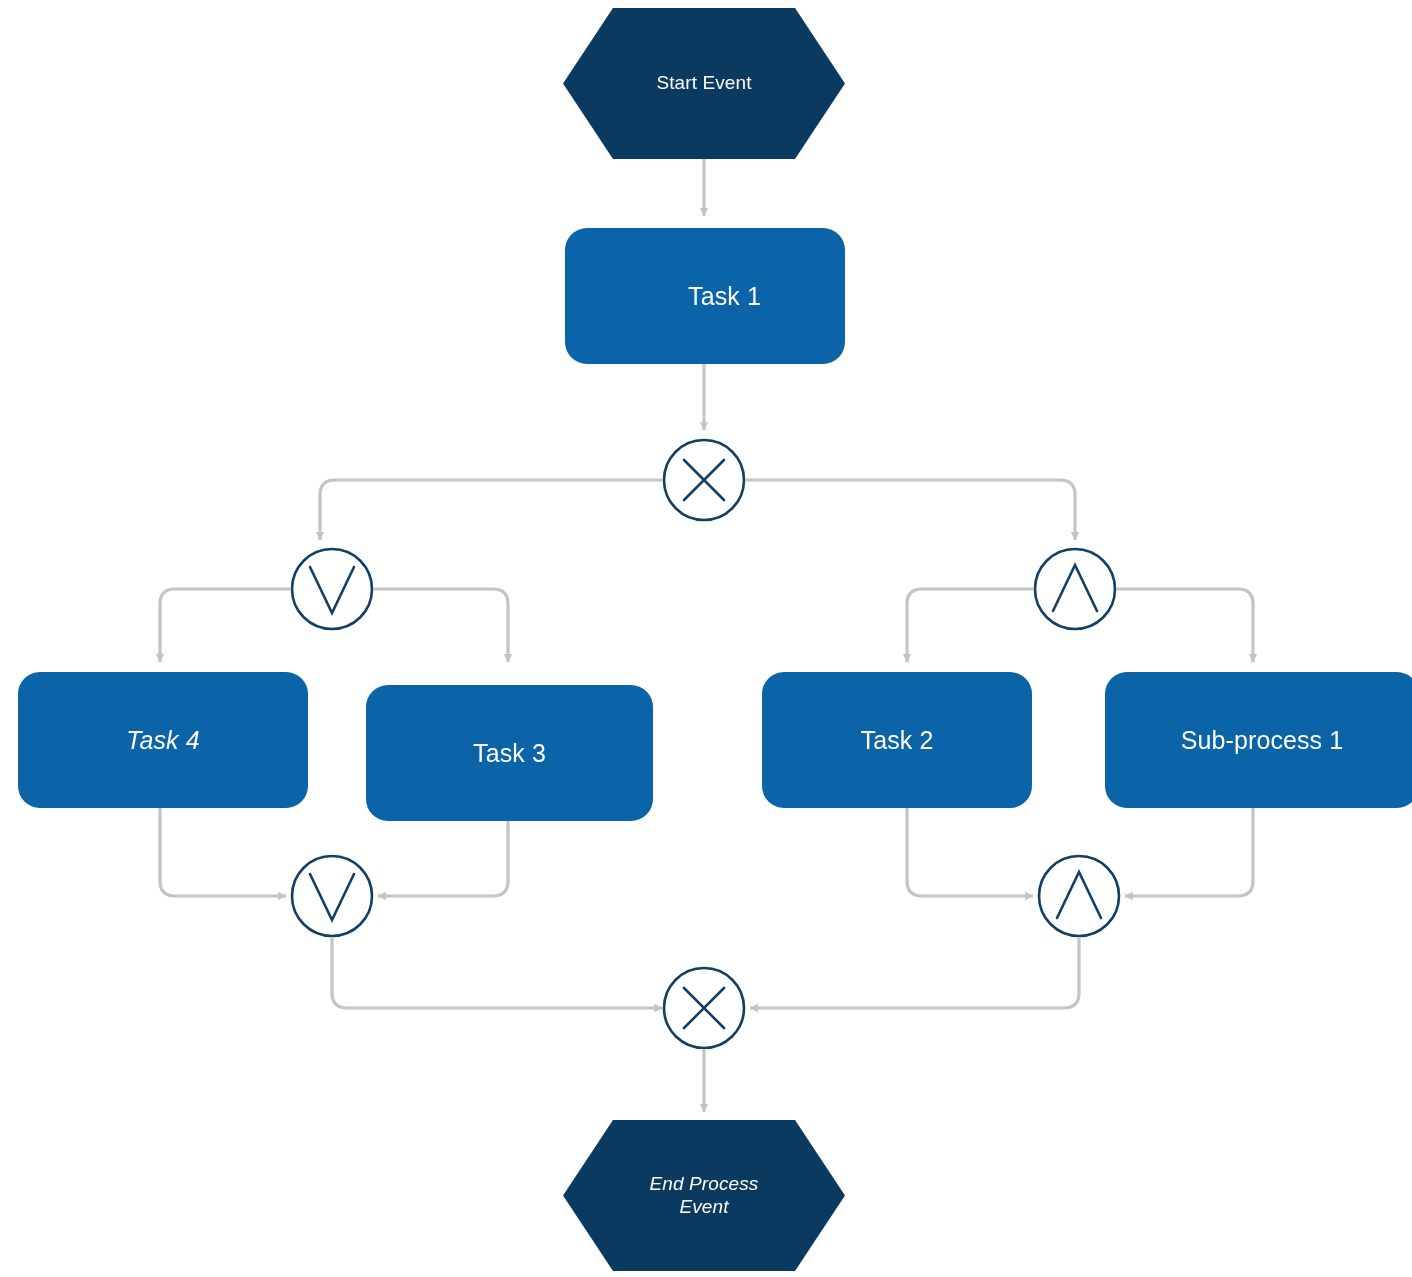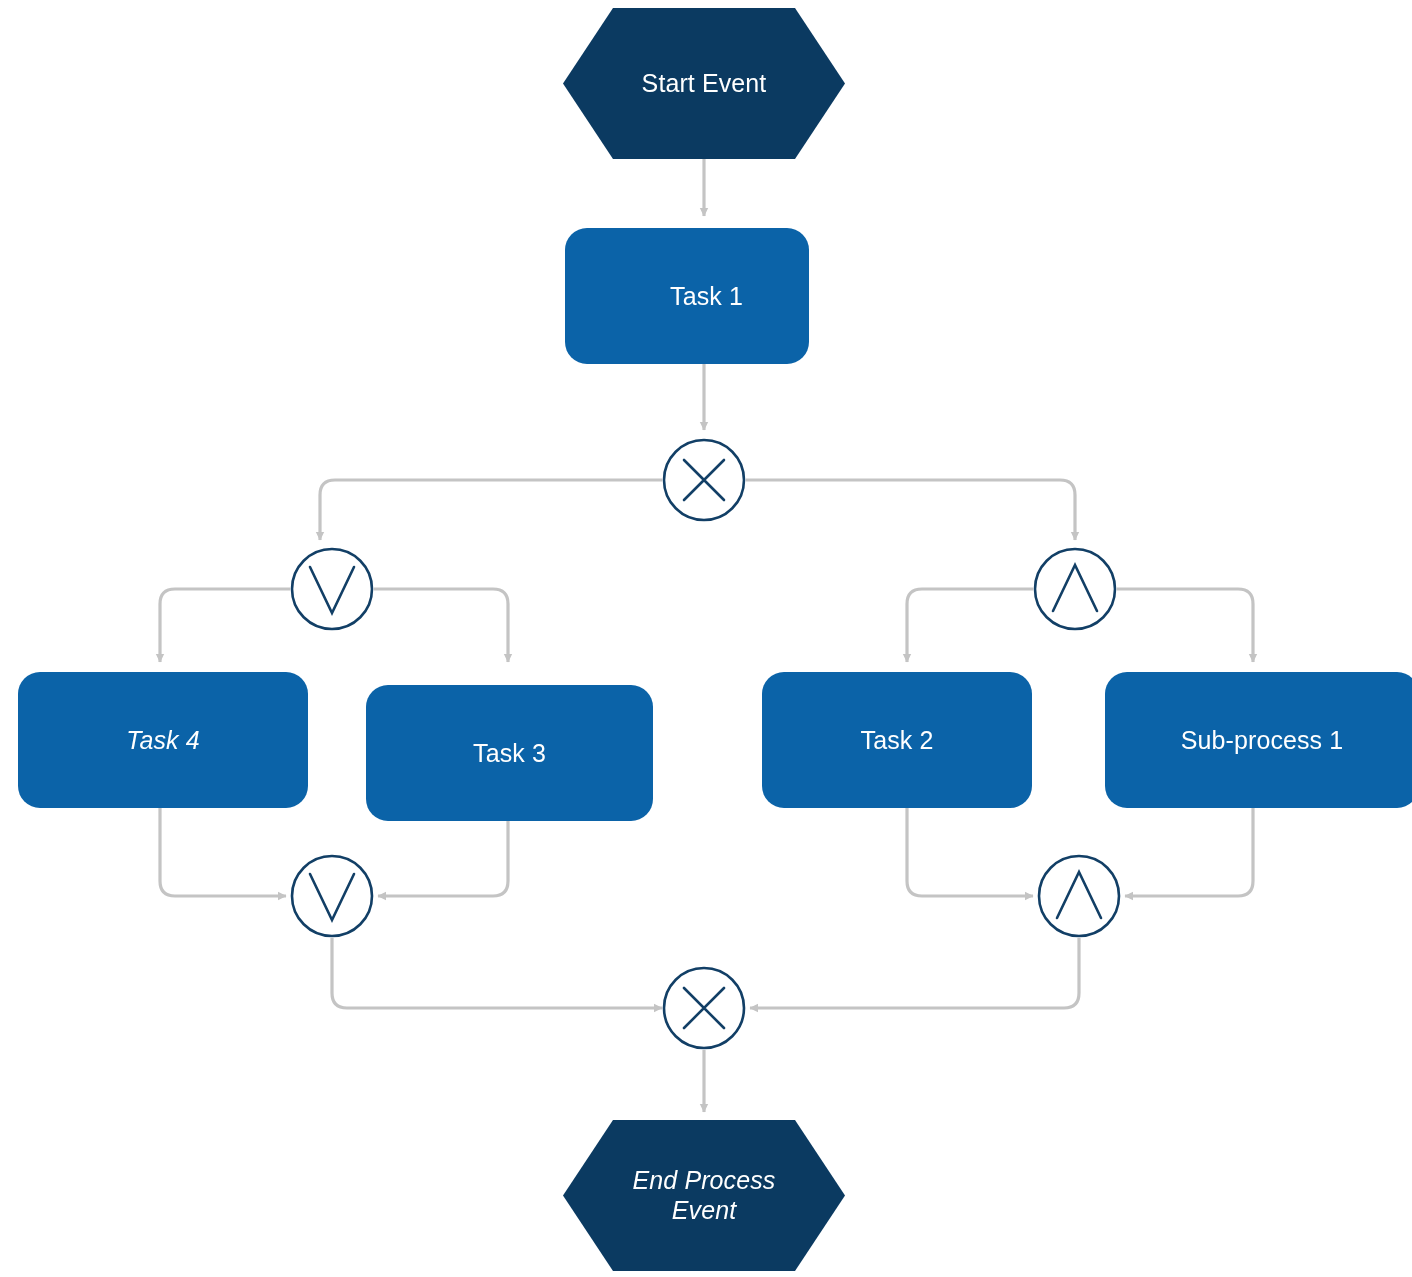--- a/index.html
+++ b/index.html
@@ -27,21 +27,21 @@
   }
   .node {
     position: absolute;
     display: flex;
     align-items: center;
     justify-content: center;
     box-sizing: border-box;
   }
   .event-node {
     color: #ffffff;
-    font-size: 25px;
+    font-size: 19px;
     line-height: 1.18;
     text-align: center;
     letter-spacing: 0.1px;
   }
   .event-shape {
     position: absolute;
     left: 0;
     top: 0;
     width: 100%;
     height: 100%;
@@ -114,21 +114,21 @@
     </g>
   </svg>
 
   <div class="node event-node" style="left:563px; top:8px; width:282px; height:151px;">
     <svg class="event-shape" viewBox="0 0 282 151" preserveAspectRatio="none" xmlns="http://www.w3.org/2000/svg">
       <polygon points="50,0 232,0 282,75.5 232,151 50,151 0,75.5" fill="#0B3A61"></polygon>
     </svg>
     <span class="event-label">Start Event</span>
   </div>
 
-  <div class="node task-node" style="left:565px; top:228px; width:244px; height:136px;padding-left:39px;">
+  <div class="node task-node" style="left:565px; top:228px; width:280px; height:136px;padding-left:39px;">
     <span>Task 1</span>
   </div>
 
   <div class="node gateway-node" style="left:662px; top:438px;">
     <svg class="gateway-svg" viewBox="0 0 84 84" xmlns="http://www.w3.org/2000/svg">
       <circle cx="42" cy="42" r="40" fill="#ffffff" stroke="#123F66" stroke-width="2.6"></circle>
       <path d="M22,22 L62,62 M62,22 L22,62" stroke="#123F66" stroke-width="2.6" fill="none" stroke-linecap="round"></path>
     </svg>
   </div>
 

